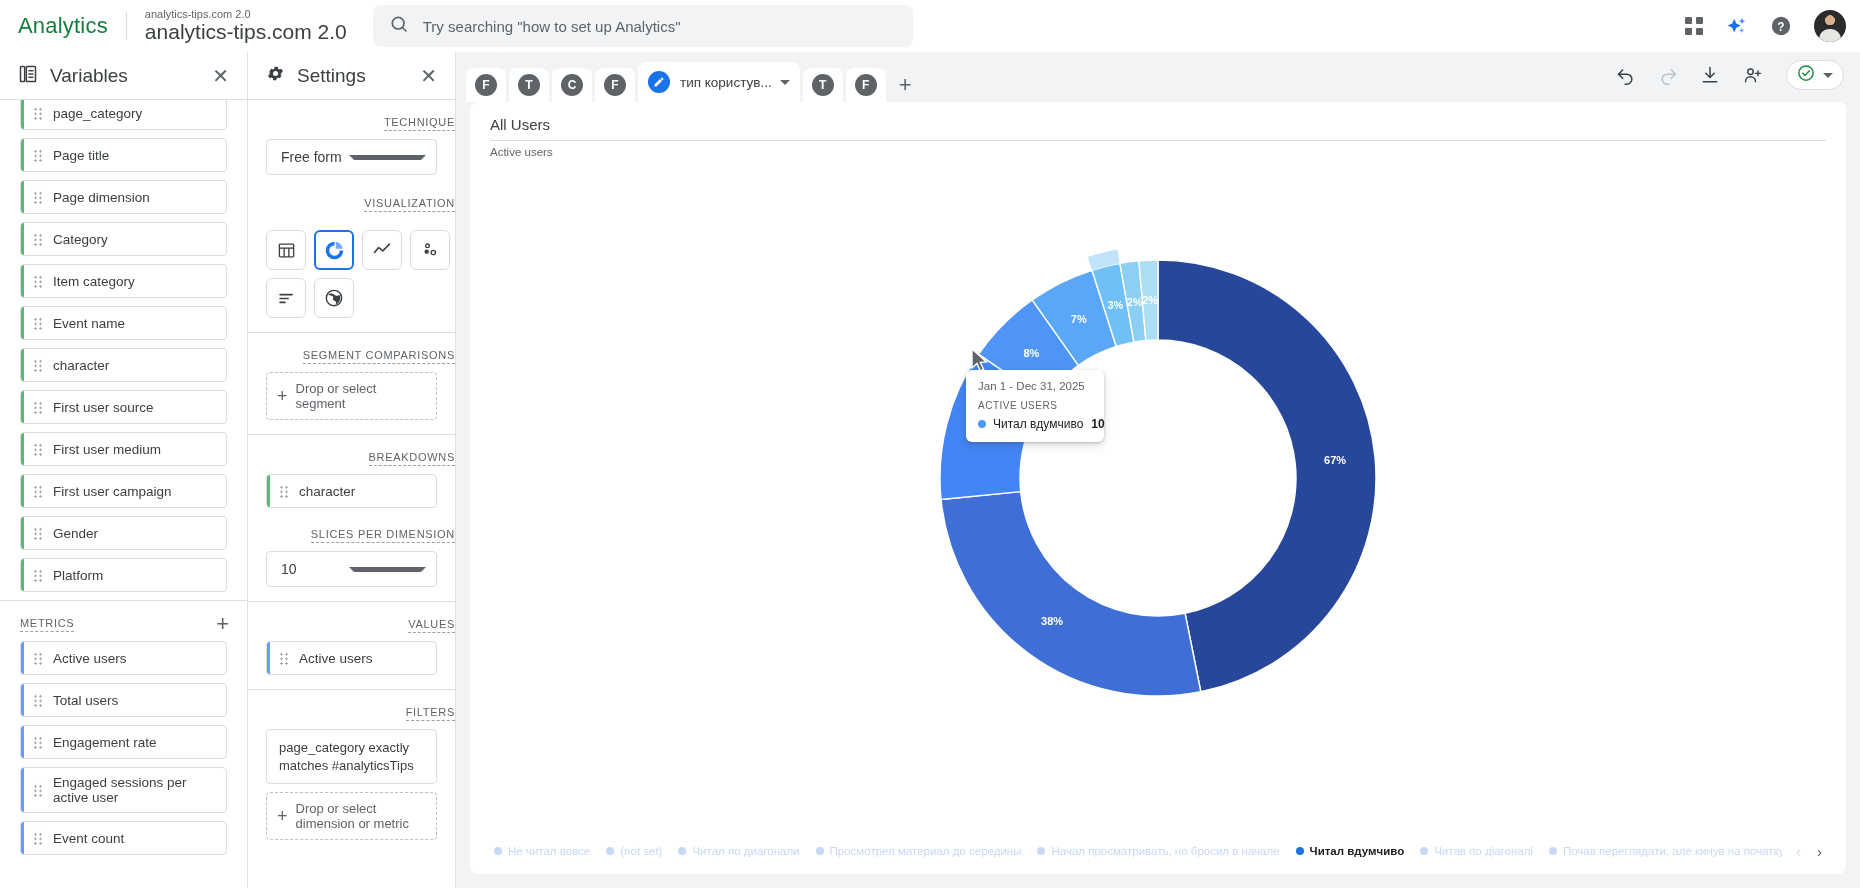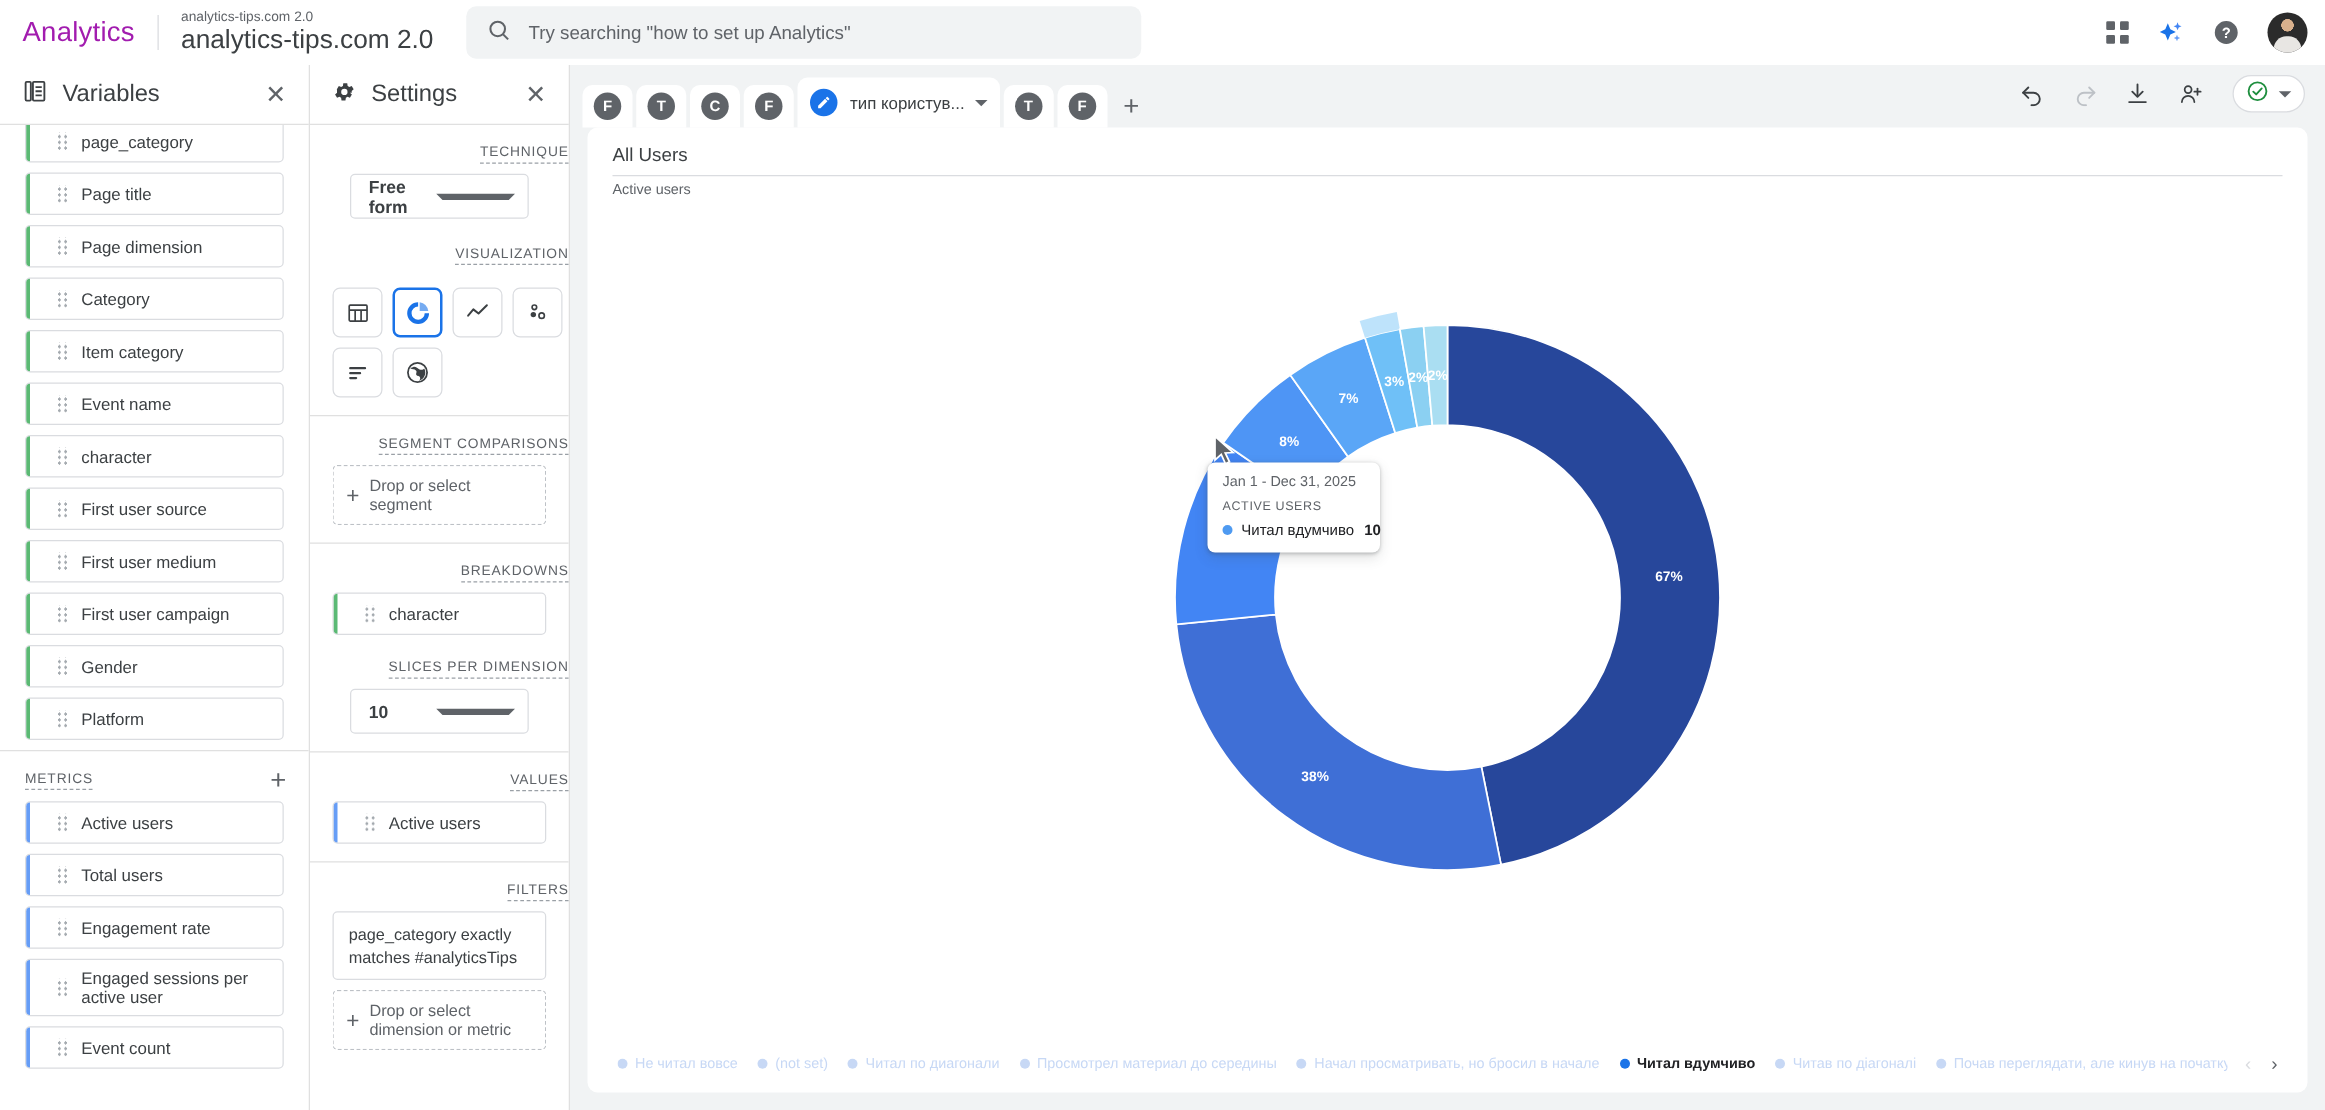--- a/index.html
+++ b/index.html
@@ -8,21 +8,21 @@
     font-family: "Liberation Sans", sans-serif;
     background: #fff; color: #202124; overflow: hidden;
   }
 
   
   .topbar {
     height: 52px; display: flex; align-items: center;
     padding: 0 18px; background: #fff; position: relative;
   }
   .brand {
-    font-size: 22px; color: #a21caf; letter-spacing: .2px;
+    font-size: 22px; color: #15803d; letter-spacing: .2px;
     padding-right: 18px; white-space: nowrap;
   }
   .brand-div { width: 1px; height: 28px; background: #dadce0; }
   .prop { padding-left: 18px; line-height: 1.05; }
   .prop-small { font-size: 11px; color: #5f6368; }
   .prop-big { font-size: 21px; color: #3c4043; }
   .search {
     margin-left: 26px; width: 540px; height: 42px; border-radius: 8px;
     background: #f1f3f4; display: flex; align-items: center; padding: 0 16px;
   }
@@ -60,44 +60,44 @@
   .sect-label {
     font-size: 11px; letter-spacing: .7px; color: #5f6368;
     text-transform: uppercase; border-bottom: 1px dashed #9aa0a6;
     display: inline-block; padding-bottom: 2px;
   }
   .sect-head { display: flex; align-items: center; justify-content: space-between; padding: 12px 18px 6px 20px; }
   .plus { color: #5f6368; font-size: 22px; cursor: pointer; line-height: 1; }
 
   .chip {
     margin: 0 20px 8px 20px; min-height: 34px; border: 1px solid #dadce0;
-    border-radius: 4px; display: flex; align-items: center; padding: 6px 10px 6px 12px;
+    border-radius: 4px; display: flex; align-items: center; padding: 6px 10px 6px 0;
     background: #fff; position: relative; cursor: pointer; font-size: 13.5px; color: #3c4043;
   }
   .chip::before { content:""; position:absolute; left:0; top:0; bottom:0; width:3px; border-radius:4px 0 0 4px; }
   .chip.dim::before { background: #5bb974; }
   .chip.met::before { background: #669df6; }
   .grip {
     width: 10px; height: 14px; margin: 0 10px 0 12px; flex: 0 0 auto;
     background-image: radial-gradient(#9aa0a6 38%, transparent 40%);
     background-size: 5px 4.6px; background-position: 0 1px; opacity: .9;
   }
   .chip.tall { min-height: 46px; }
   .divider { height: 1px; background: #e0e0e0; margin: 6px 0 0 0; }
 
   
   .panel-settings { width: 208px; border-right: 1px solid #e0e0e0; display: flex; flex-direction: column; }
   .settings-body { overflow: hidden; flex: 1; }
   .sgroup { padding: 12px 0 14px 0; border-bottom: 1px solid #e0e0e0; }
   .sgroup:last-child { border-bottom: none; }
   .slabel { padding: 0 0 8px 18px; text-align: right; }
   .select {
-    margin: 0 32px; height: 36px; border: 1px solid #dadce0; border-radius: 4px;
+    margin: 0 18px; height: 36px; border: 1px solid #dadce0; border-radius: 4px;
     display: flex; align-items: center; padding: 0 10px 0 14px; font-size: 14px;
-    color: #3c4043; cursor: pointer; background: #fff; font-weight: bold;
+    color: #3c4043; cursor: pointer; background: #fff;
   }
   .select span { flex: 1; }
   .caret { width: 0; height: 0; border-left: 5px solid transparent; border-right: 5px solid transparent; border-top: 5px solid #5f6368; }
   .viz-grid { display: grid; grid-template-columns: repeat(4, 40px); gap: 8px; padding: 10px 0 0 18px; }
   .viz {
     width: 40px; height: 40px; border: 1px solid #dadce0; border-radius: 6px;
     display: flex; align-items: center; justify-content: center; cursor: pointer; background: #fff;
   }
   .viz.active { border-color: #1a73e8; border-width: 2px; }
   .dashbox {

